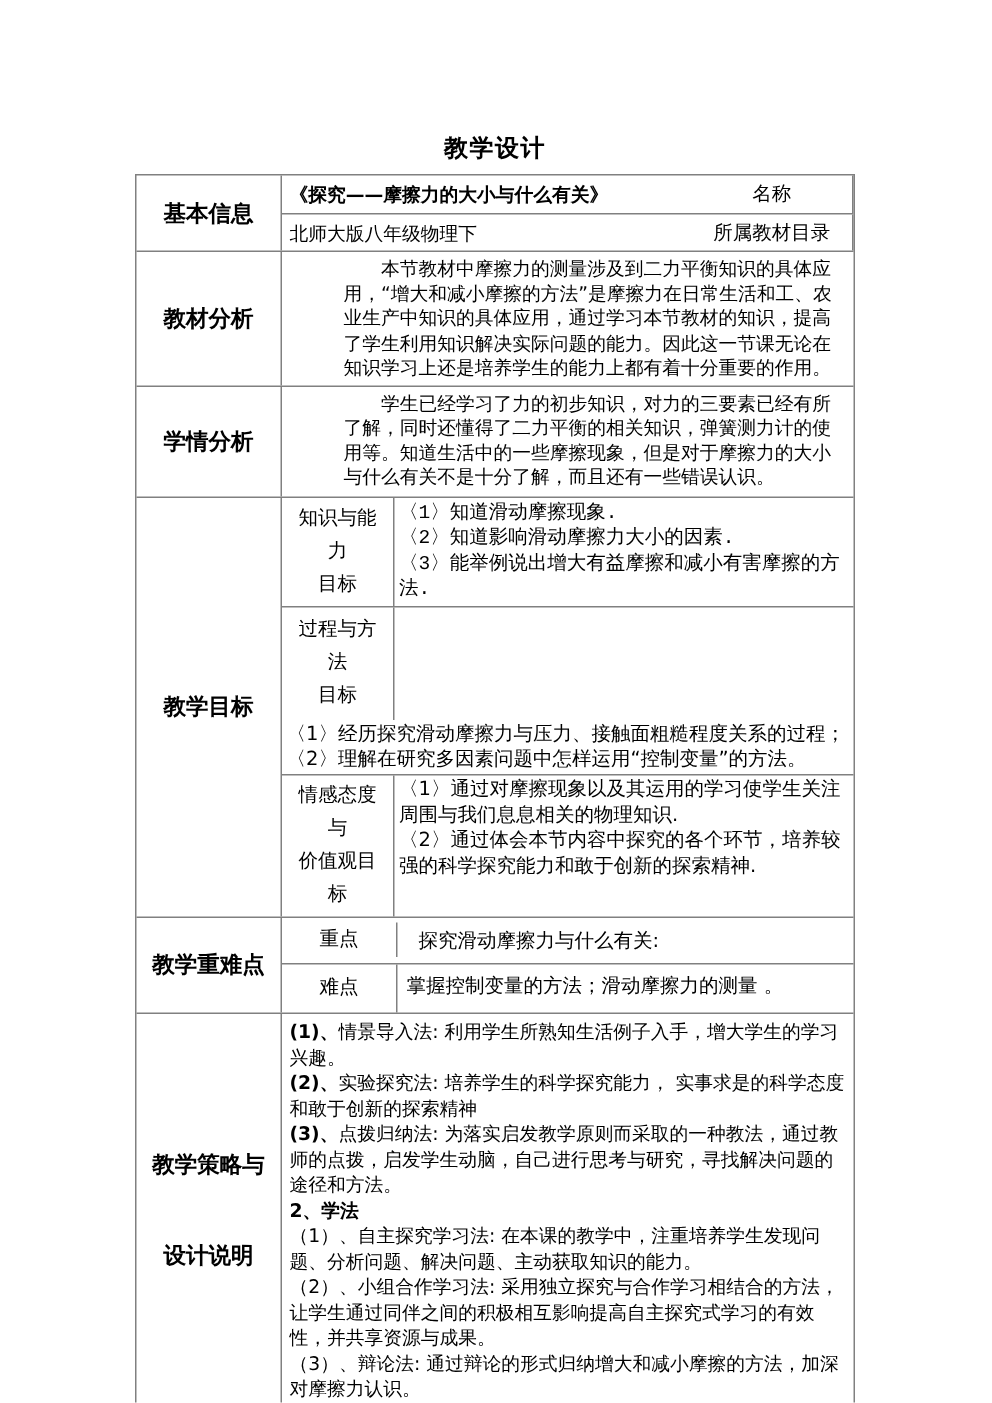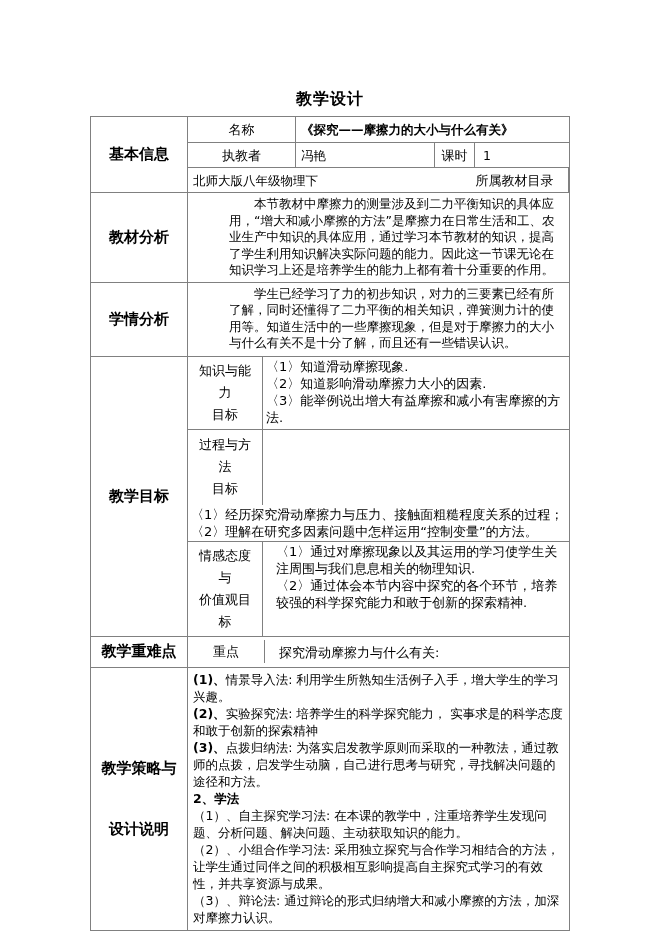--- a/index.html
+++ b/index.html
@@ -39,23 +39,23 @@
   .sub-label.kp { flex:0 0 77px; width:77px; }
   .value { flex:1 1 auto; display:flex; align-items:center; min-width:0; }
   .value.bold { font-weight:bold; }
   .h-basic { min-height:25px; }
   .teacher-cell { flex:0 0 139px; width:139px; border-right:1px solid #808080; display:flex; align-items:center; }
   .period-cell { flex:0 0 40px; width:40px; border-right:1px solid #808080;
     display:flex; align-items:center; justify-content:center; font-size:13px; }
   .period-value { flex:1 1 auto; display:flex; align-items:center; padding-left:8px; }
   .para { flex:1 1 auto; font-size:12.5px; line-height:16.5px; padding:3px 6px 3px 5px; text-indent:2em; min-width:0;margin-left:36px; }
   .goal-content { flex:1 1 auto; font-size:13px; line-height:17px; padding:1px 3px; white-space:pre-line; min-width:0; }
-  .goal-row-0 { min-height:53px; }
+  .goal-row-0 { min-height:53px;font-family:Liberation Mono, monospace; }
   .goal-row-1 { min-height:54px;flex-direction:column; }
-  .goal-row-2 { min-height:70px;gap:10px; }
+  .goal-row-2 { min-height:70px; }
   .kp-row-focus { min-height:30px;align-items:center; }
   .kp-row-diff { min-height:33px; }
   .kp-content { padding:6px 4px 4px 6px; }
   .kp-content.indent { padding-left:14px; }
   .mat-sec { min-height:82px; }
   .learn-sec { min-height:74px; }
   .goals-label, .kp-label-col { align-items:center; }
   .strategy-sec { min-height:245px; }
   .strategy-label {
     flex-direction:column; gap:42px; justify-content:center;
@@ -71,28 +71,22 @@
 <div class="page">
 
   <div class="doc-title">教学设计</div>
 
   <div class="doc-table">
 
     <div class="sec">
       <div class="col-label">基本信息</div>
       <div class="sec-body">
         <div class="sub-row h-basic">
+          <div class="cell value bold">《探究——摩擦力的大小与什么有关》</div>
           <div class="cell sub-label">名称</div>
-          <div class="cell value bold">《探究——摩擦力的大小与什么有关》</div>
-        </div>
-        <div class="sub-row h-basic">
-          <div class="cell sub-label">执教者</div>
-          <div class="cell teacher-cell">冯艳</div>
-          <div class="cell period-cell">课时</div>
-          <div class="cell period-value">1</div>
         </div>
         <div class="sub-row h-basic">
           <div class="cell value">北师大版八年级物理下</div>
           <div class="cell sub-label">所属教材目录</div>
         </div>
       </div>
     </div>
 
     <div class="sec mat-sec">
       <div class="col-label">教材分析</div>
@@ -129,20 +123,24 @@
       </div>
     </div>
 
     <div class="sec">
       <div class="col-label kp-label-col">教学重难点</div>
       <div class="sec-body">
         <div class="sub-row kp-row-focus">
           <div class="cell sub-label kp">重点</div>
           <div class="cell goal-content kp-content indent">探究滑动摩擦力与什么有关:</div>
         </div>
+        <div class="sub-row kp-row-diff">
+          <div class="cell sub-label kp">难点</div>
+          <div class="cell goal-content kp-content">掌握控制变量的方法；滑动摩擦力的测量 。</div>
+        </div>
       </div>
     </div>
 
     <div class="sec strategy-sec">
       <div class="col-label strategy-label">
         <div>教学策略与</div>
         <div>设计说明</div>
       </div>
       <div class="strategy-content">
         <div class="strat-line strat-item">

